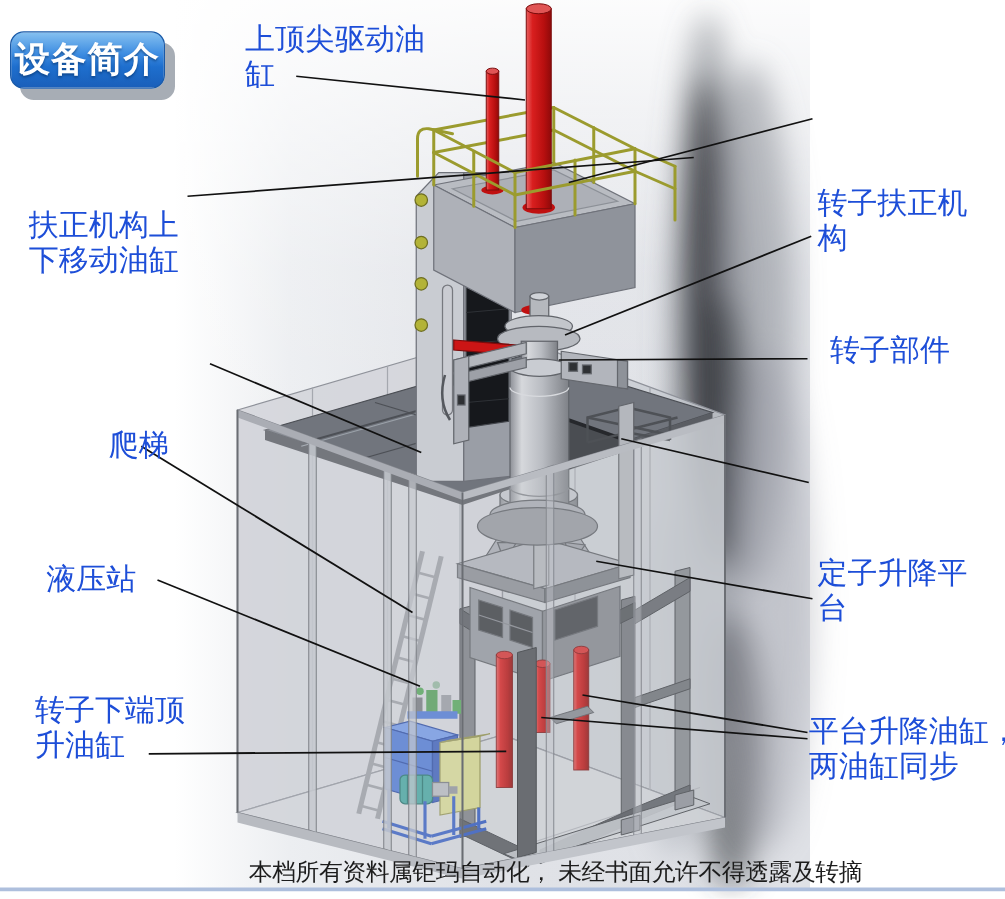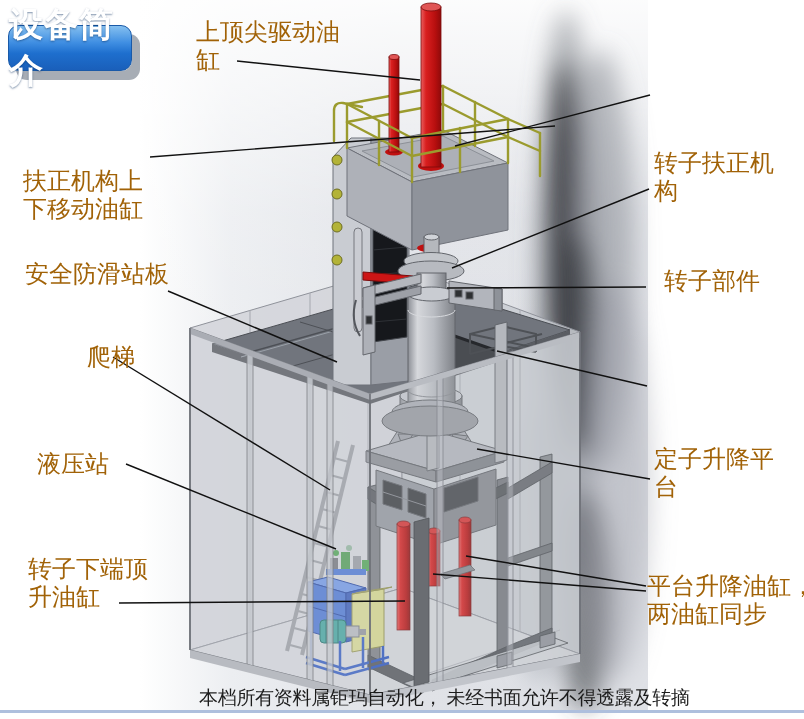--- a/index.html
+++ b/index.html
@@ -1,24 +1,24 @@
 <!DOCTYPE html>
 <html><head>
 <meta charset="utf-8">
 <style>
   html,body{margin:0;padding:0;width:804px;height:719px;background:#fff;overflow:hidden;}
   body{font-family:"Liberation Serif",serif;position:relative;}
   #stage{position:absolute;inset:0;}
-  .lbl{position:absolute;color:#a16207;font-size:24px;line-height:28px;}
+  .lbl{position:absolute;color:#1d4ed8;font-size:24px;line-height:28px;}
   #badge{position:absolute;left:8px;top:25px;width:122px;height:44px;border-radius:11px;
     background:linear-gradient(180deg,#85c0f0 0%,#3f8ee2 38%,#1e6fce 62%,#1a5fba 100%);
     border:1px solid #1a5aa8;
     box-shadow:8px 9px 0 0 #a7adb5;
     display:flex;align-items:center;justify-content:center;}
-  #badge span{color:#fff;font-size:34px;font-weight:bold;letter-spacing:1px;text-shadow:0 1px 2px rgba(0,40,90,.5);}
+  #badge span{color:#fff;font-size:28px;font-weight:bold;letter-spacing:1px;text-shadow:0 1px 2px rgba(0,40,90,.5);}
   #disclaimer{position:absolute;left:199px;top:685px;font-size:19px;color:#1c1c1c;letter-spacing:-0.3px;}
   #bottom-line{position:absolute;left:0;top:710px;width:804px;height:3px;background:#aebfdd;}
 </style>
 </head>
 <body>
 
 <div id="stage">
 
 <svg width="804" height="719" viewBox="0 0 804 719" style="position:absolute;left:0;top:0;">
   <defs>
@@ -327,21 +327,20 @@
   </g>
 </svg>
 
 <div id="badge">
       <span>设备简介</span>
     </div>
 
 <div class="lbl" style="left:196px;top:18px;width:152px;">上顶尖驱动油缸</div>
 <div class="lbl" style="left:23px;top:119px;width:126px;margin-top:48px;">扶正机构上下移动油缸</div>
 <div class="lbl" style="left:654px;top:149px;width:126px;">转子扶正机构</div>
-<div class="lbl" style="left:25px;top:260px;width:160px;">安全防滑站板</div>
 <div class="lbl" style="left:649px;top:267px;width:110px;margin-left:15px;">转子部件</div>
 <div class="lbl" style="left:51px;top:343px;width:80px;margin-left:36px;">爬梯</div>
 <div class="lbl" style="left:37px;top:450px;width:100px;">液压站</div>
 <div class="lbl" style="left:654px;top:445px;width:126px;">定子升降平台</div>
 <div class="lbl" style="left:28px;top:555px;width:126px;">转子下端顶升油缸</div>
 <div class="lbl" style="left:647px;top:572px;width:172px;">平台升降油缸，两油缸同步</div>
 
 <div id="disclaimer">本档所有资料属钜玛自动化， 未经书面允许不得透露及转摘</div>
 <div id="bottom-line"></div>
 

